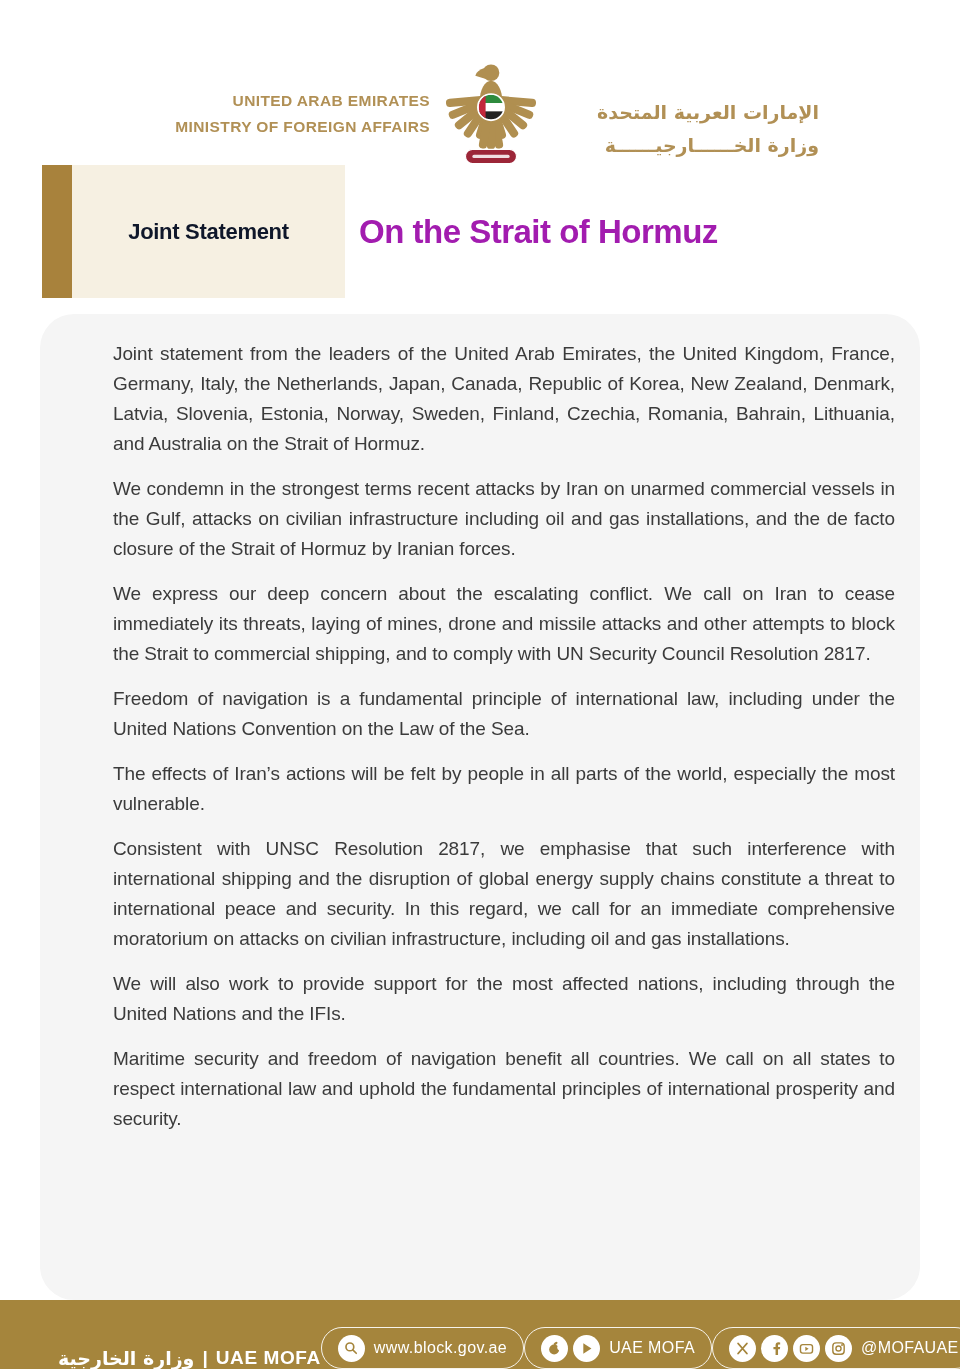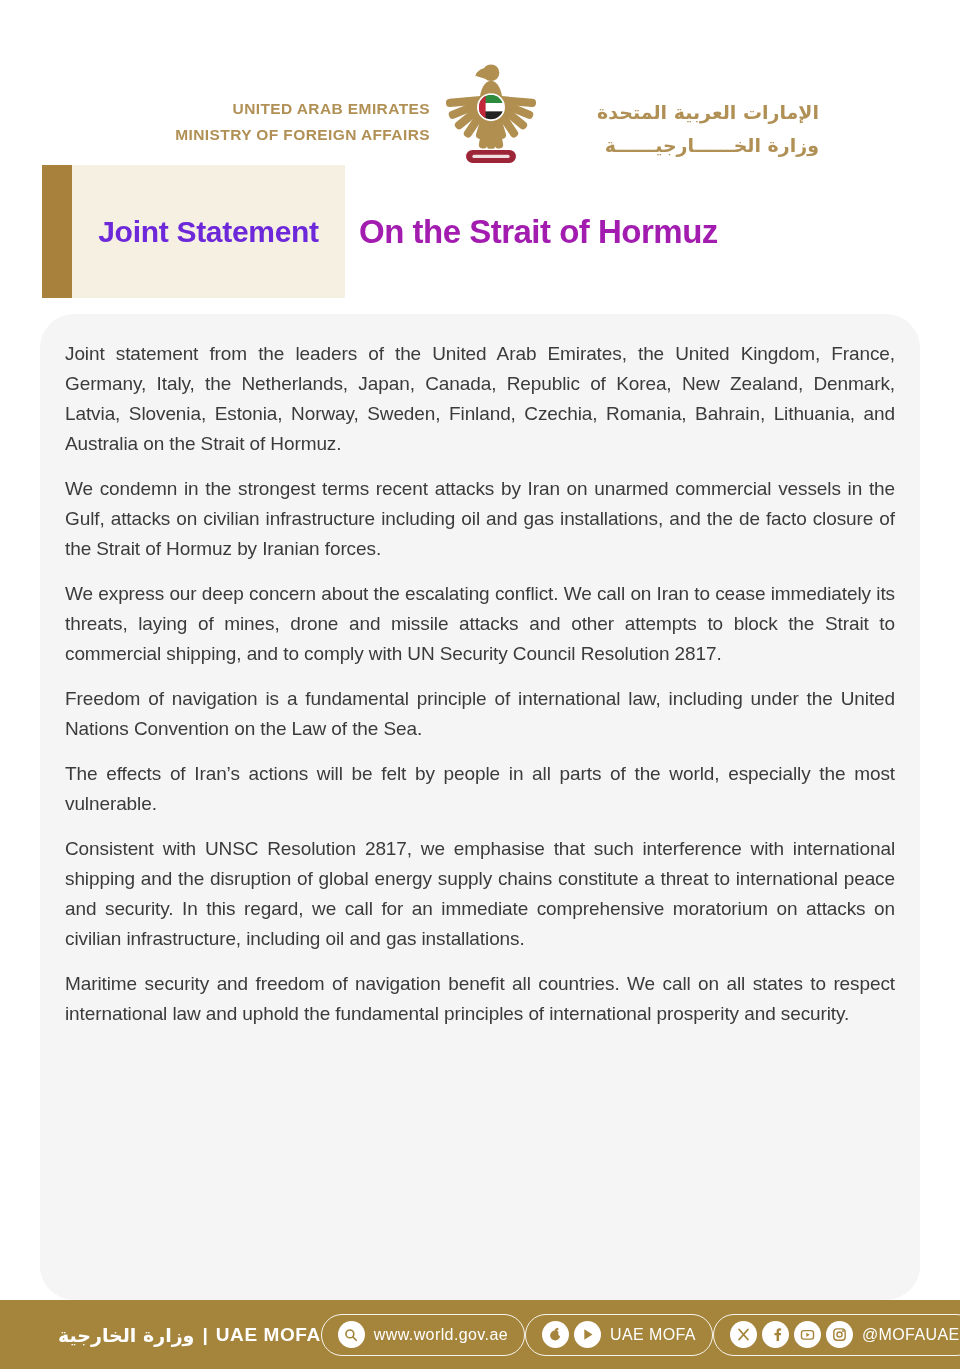--- a/index.html
+++ b/index.html
@@ -5,59 +5,59 @@
   * { margin:0; padding:0; box-sizing:border-box; }
   html,body { background:#ffffff; }
   .page {
     position:relative; width:960px; height:1369px; margin:0 auto;
     background:#ffffff; overflow:hidden;
     font-family:"Liberation Sans", sans-serif;
   }
 
   
   .org-en {
-    position:absolute; left:150px; top:96px; width:280px;
+    position:absolute; left:150px; top:88px; width:280px;
     text-align:right; color:#B19055; font-weight:bold;
     font-size:15.5px; line-height:1.7; letter-spacing:0.4px;
   }
   .emblem { position:absolute; left:437px; top:57px; width:108px; height:115px; }
   .org-ar {
     position:absolute; left:557px; top:80px; width:262px;
     direction:rtl; color:#B19055; font-weight:bold;
     font-family:"DejaVu Sans", sans-serif;
     font-size:19px; line-height:1.75;margin-top:16px;
   }
 
   
   .title-row { position:absolute; left:42px; top:165px; height:133px; display:flex; }
   .gold-bar { width:30px; height:133px; background:#A8823C; }
   .title-box {
     width:273px; height:133px; background:#F6F0E2;
     display:flex; align-items:center; justify-content:center;
   }
-  .title-label { color:#6d28d9; font-weight:bold; font-size:30px; letter-spacing:-0.3px; }
+  .title-label { color:#0f172a; font-weight:bold; font-size:22px; letter-spacing:-0.3px; }
   .title-subject {
     align-self:center; margin-left:14px; white-space:nowrap;
     color:#a21caf; font-weight:bold; font-size:33px; letter-spacing:-0.5px;
   }
 
   
   .card {
     position:absolute; left:40px; top:314px; width:880px; height:986px;
     background:#F5F5F5; border-radius:34px; padding:25px 25px 20px 25px;
   }
   .card p {
     color:#3B3B3B; font-size:19px; line-height:30px; letter-spacing:-0.1px;
-    text-align:justify; margin-bottom:15px;
+    text-align:justify; margin-bottom:15px;margin-left:48px;
   }
 
   
   .footer {
     position:absolute; left:0; top:1300px; width:960px; height:69px;
-    background:#A5853C; display:flex; align-items:center;
+    background:#A5853C; display:flex; align-items:flex-end;
     justify-content:space-between; padding:0 58px;
   }
   .brand { display:flex; align-items:center; color:#ffffff; white-space:nowrap; }
   .brand .ar { font-family:"DejaVu Sans", sans-serif; font-weight:bold; font-size:19px; }
   .brand .sep { margin:0 8px; font-size:19px; font-weight:bold; }
   .brand .en { font-weight:bold; font-size:19px; letter-spacing:0.6px; }
   .pill {
     display:flex; align-items:center; gap:9px; height:42px;
     border:1.5px solid rgba(255,255,255,0.9); border-radius:21px;
     padding:0 16px; color:#ffffff; font-size:16px; letter-spacing:0.4px;
@@ -134,39 +134,40 @@
     <div class="title-subject">On the Strait of Hormuz</div>
   </div>
 
   <div class="card">
     <p>Joint statement from the leaders of the United Arab Emirates, the United Kingdom, France, Germany, Italy, the Netherlands, Japan, Canada, Republic of Korea, New Zealand, Denmark, Latvia, Slovenia, Estonia, Norway, Sweden, Finland, Czechia, Romania, Bahrain, Lithuania, and Australia on the Strait of Hormuz.</p>
     <p>We condemn in the strongest terms recent attacks by Iran on unarmed commercial vessels in the Gulf, attacks on civilian infrastructure including oil and gas installations, and the de facto closure of the Strait of Hormuz by Iranian forces.</p>
     <p>We express our deep concern about the escalating conflict. We call on Iran to cease immediately its threats, laying of mines, drone and missile attacks and other attempts to block the Strait to commercial shipping, and to comply with UN Security Council Resolution 2817.</p>
     <p>Freedom of navigation is a fundamental principle of international law, including under the United Nations Convention on the Law of the Sea.</p>
     <p>The effects of Iran’s actions will be felt by people in all parts of the world, especially the most vulnerable.</p>
     <p>Consistent with UNSC Resolution 2817, we emphasise that such interference with international shipping and the disruption of global energy supply chains constitute a threat to international peace and security. In this regard, we call for an immediate comprehensive moratorium on attacks on civilian infrastructure, including oil and gas installations.</p>
+    <p>We will also work to provide support for the most affected nations, including through the United Nations and the IFIs.</p>
     <p>Maritime security and freedom of navigation benefit all countries. We call on all states to respect international law and uphold the fundamental principles of international prosperity and security.</p>
   </div>
 
   <div class="footer">
 
     <div class="brand">
       <span class="ar">وزارة الخارجية</span>
       <span class="sep">|</span>
       <span class="en">UAE MOFA</span>
     </div>
 
     <div class="pill">
       <span class="icon-circle">
         <svg viewBox="0 0 24 24" width="18" height="18">
           <circle cx="10.5" cy="10.5" r="5.2" fill="none" stroke="#A5853C" stroke-width="2.2"></circle>
           <line x1="14.4" y1="14.4" x2="19" y2="19" stroke="#A5853C" stroke-width="2.2" stroke-linecap="round"></line>
         </svg>
       </span>
-      <span>www.world.gov.ae</span>
+      <span>www.block.gov.ae</span>
     </div>
 
     <div class="pill">
       <span class="icon-row">
         <span class="icon-circle">
           <svg viewBox="0 0 24 24" width="17" height="17">
             <circle cx="11.5" cy="13.5" r="7" fill="#A5853C"></circle>
             <circle cx="19.5" cy="10.5" r="3.6" fill="#ffffff"></circle>
             <ellipse cx="13.5" cy="5" rx="3.2" ry="1.7" fill="#A5853C" transform="rotate(-35 13.5 5)"></ellipse>
           </svg>

